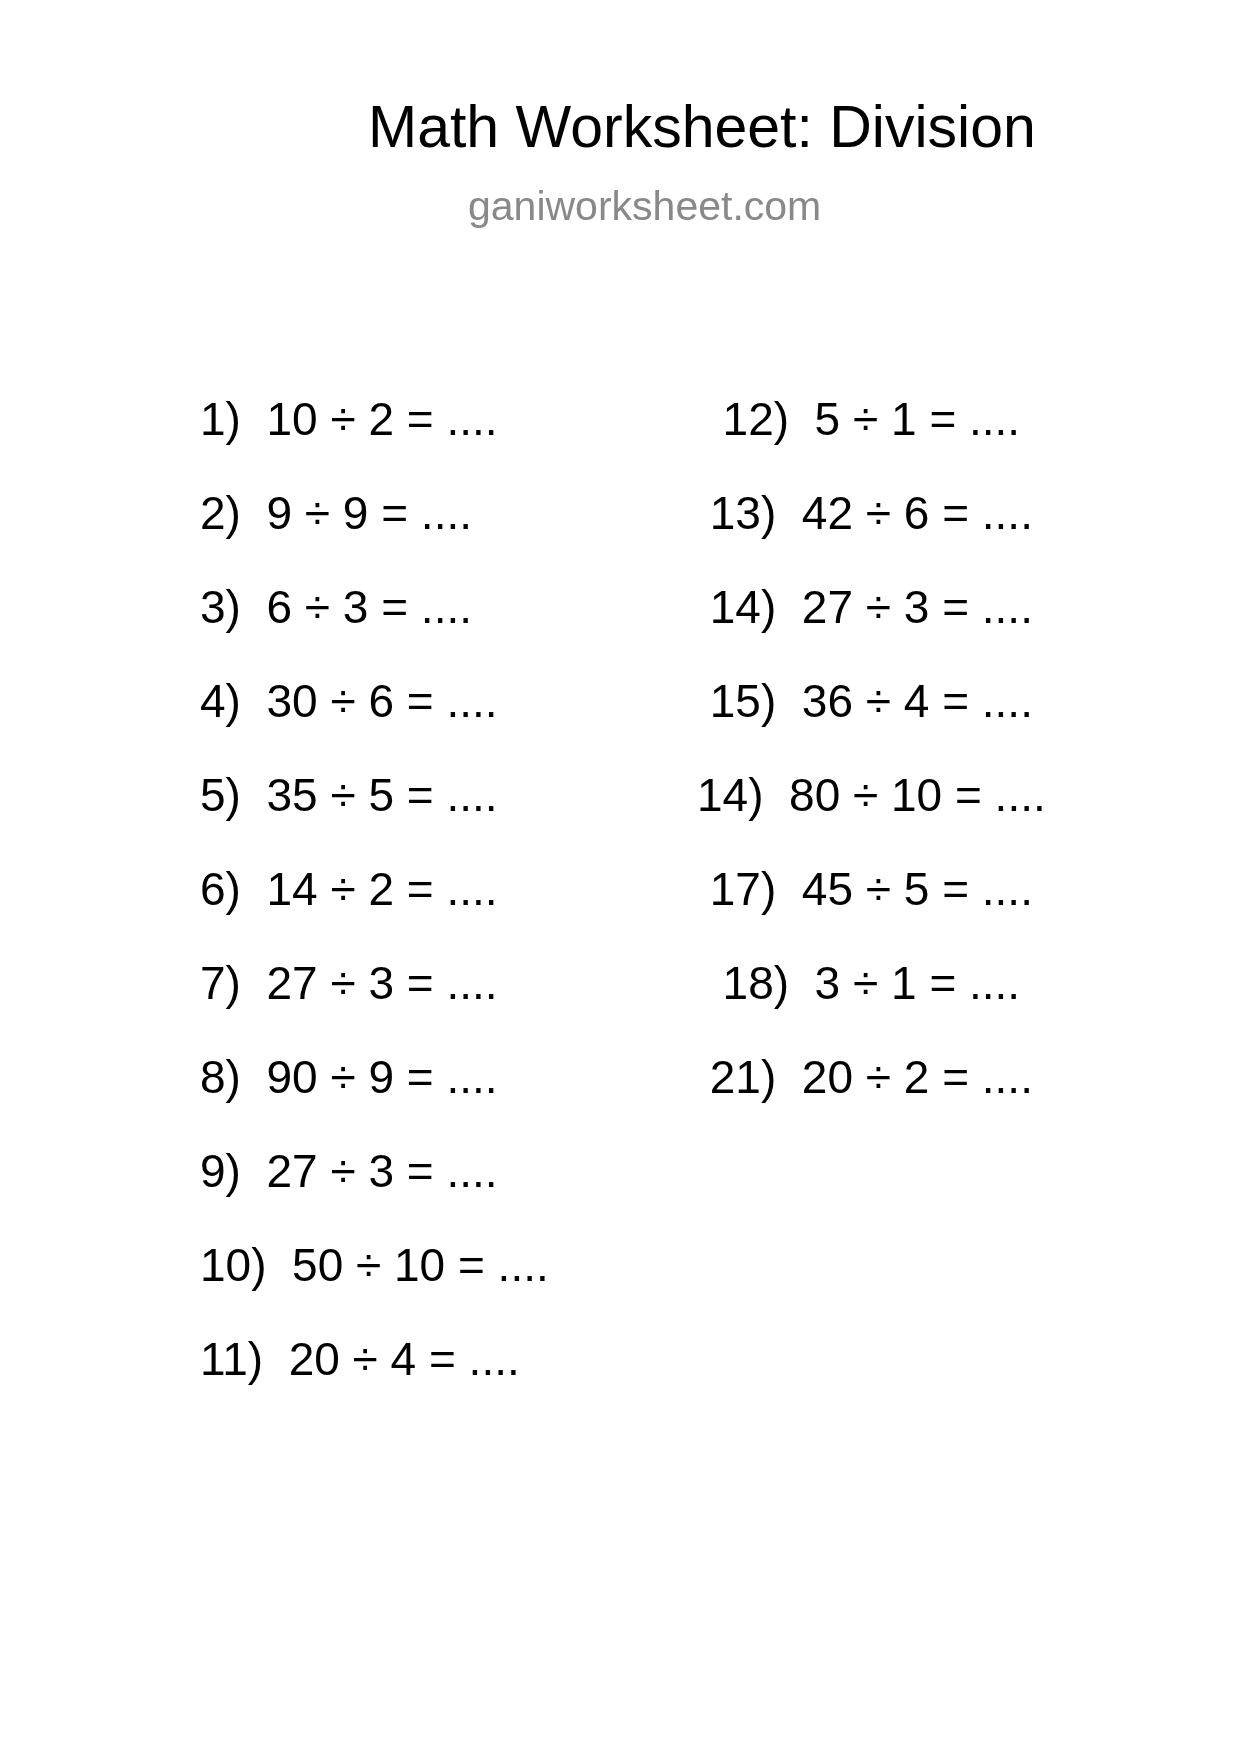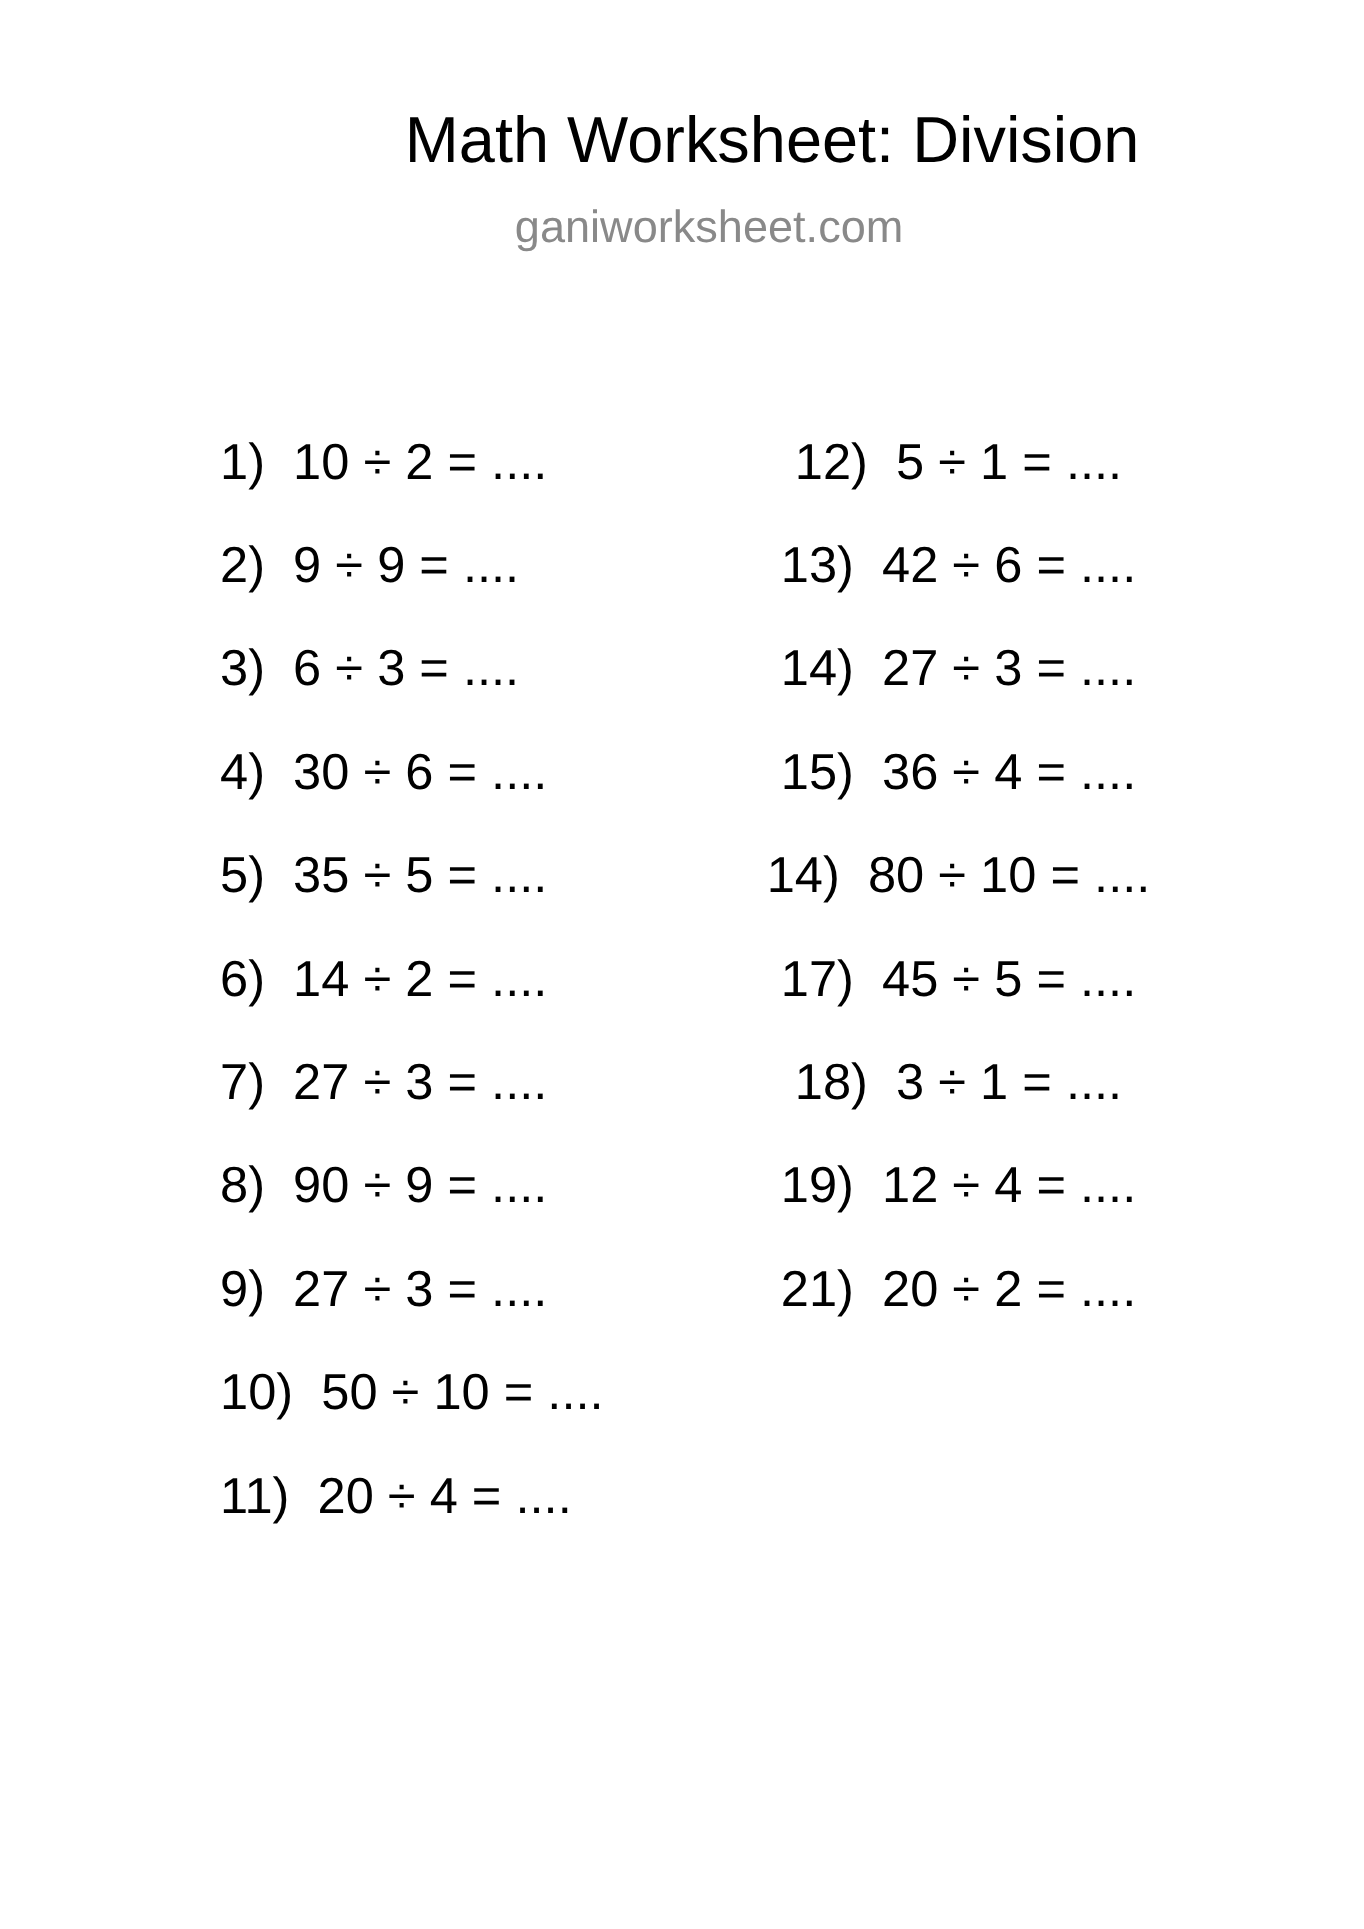--- a/index.html
+++ b/index.html
@@ -78,16 +78,15 @@
   </div>
 
   <div class="col right">
     <div class="problem">12)  5 ÷ 1 = ....</div>
     <div class="problem">13)  42 ÷ 6 = ....</div>
     <div class="problem">14)  27 ÷ 3 = ....</div>
     <div class="problem">15)  36 ÷ 4 = ....</div>
     <div class="problem">14)  80 ÷ 10 = ....</div>
     <div class="problem">17)  45 ÷ 5 = ....</div>
     <div class="problem">18)  3 ÷ 1 = ....</div>
-    <div class="problem">19)  12 ÷ 4 = ....</div>
     <div class="problem">21)  20 ÷ 2 = ....</div>
   </div>
 </div>
 
 </body></html>

